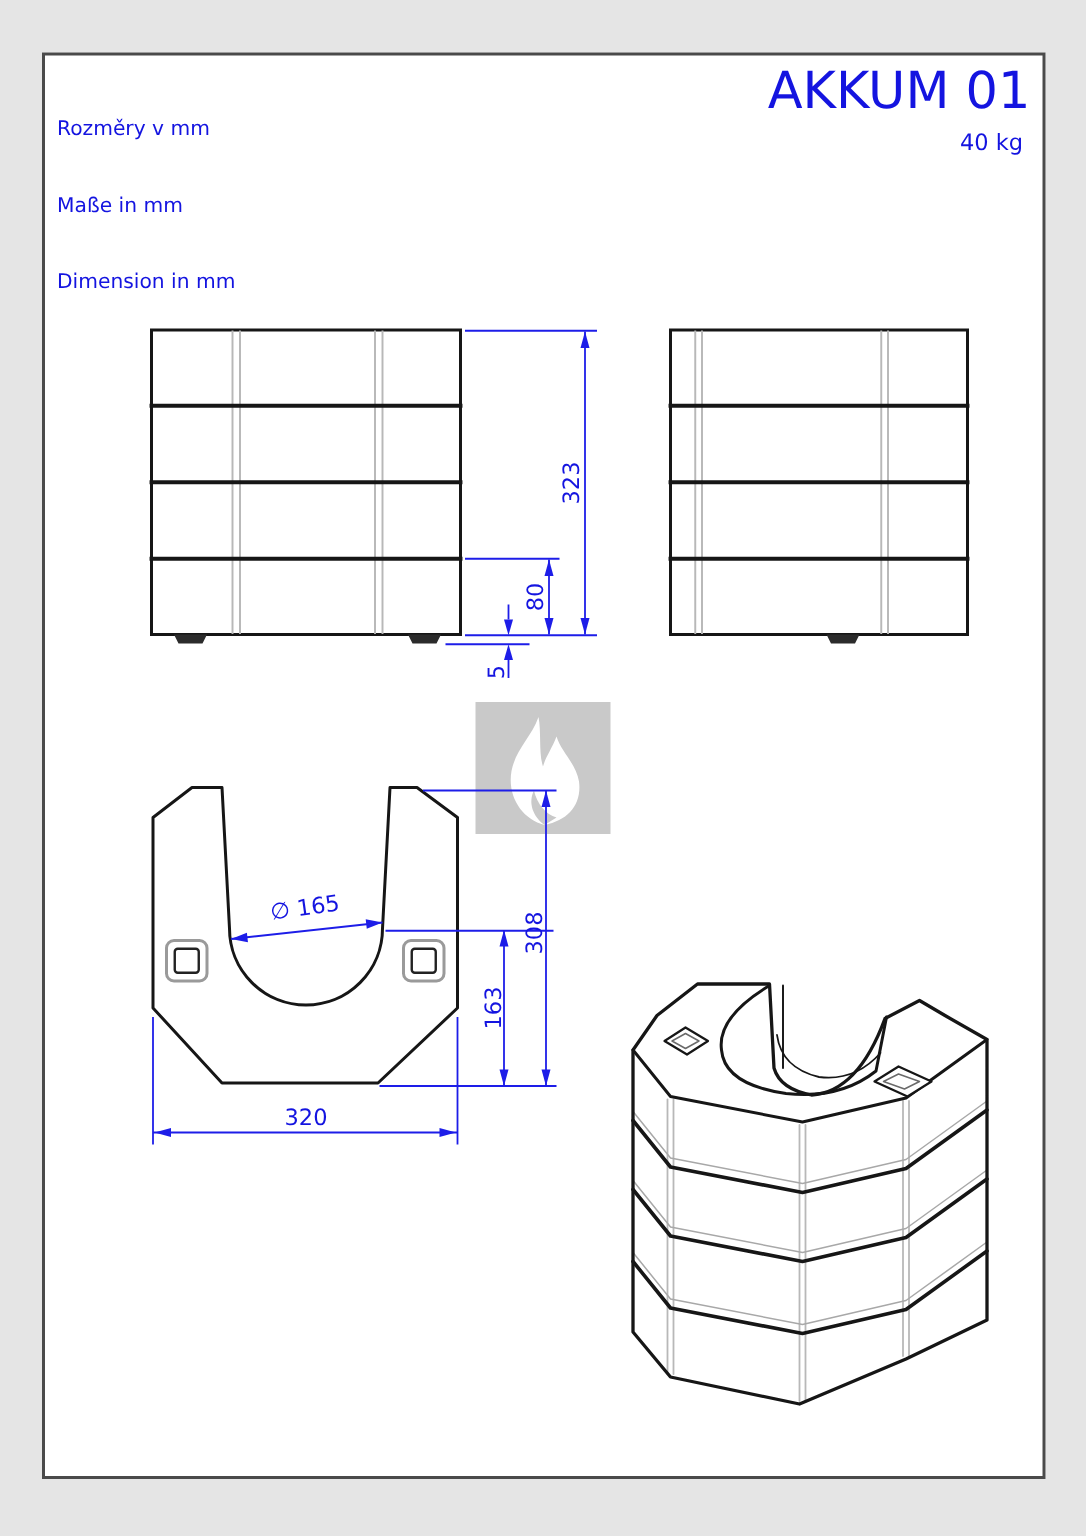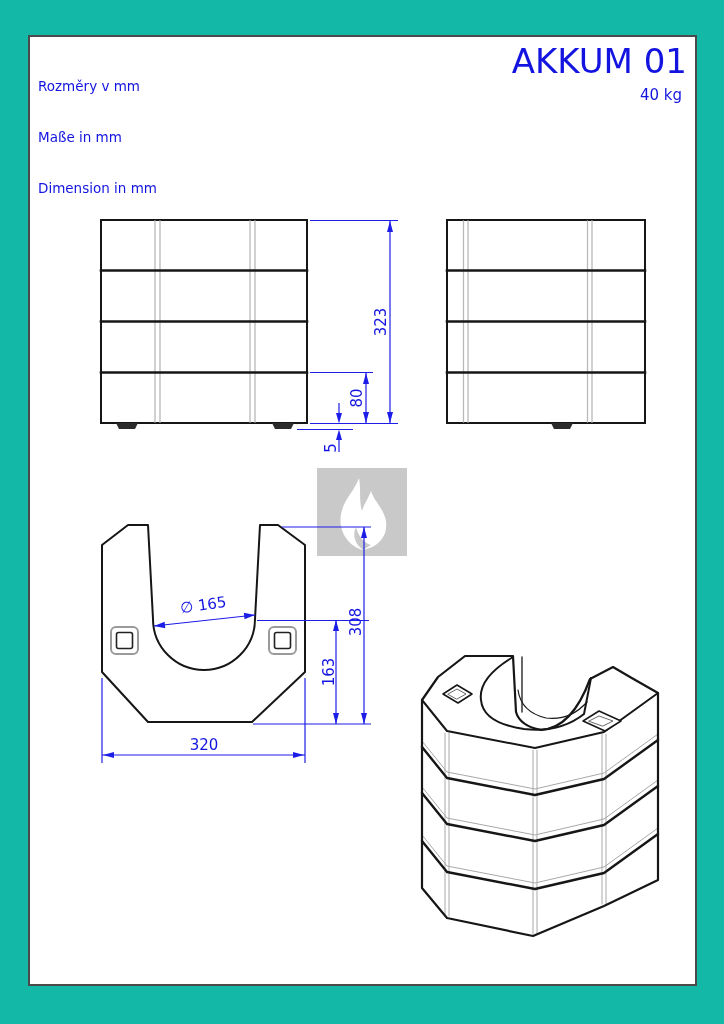--- a/index.html
+++ b/index.html
@@ -1,17 +1,17 @@
 <!DOCTYPE html>
 <html><head>
 <meta charset="utf-8">
 <style>
   html,body{margin:0;padding:0;background:#ffffff;}
   #page{
-    position:relative;width:724px;height:1024px;background:#14b8a6;overflow:hidden;
+    position:relative;width:724px;height:1024px;background:#e5e5e5;overflow:hidden;
     font-family:"DejaVu Sans","Liberation Sans",sans-serif;
   }
   #frame{
     position:absolute;left:28px;top:35px;width:665px;height:947px;
     border:2px solid #4a4a4a;background:#ffffff;
   }
   .notes{
     position:absolute;left:38px;top:44px;color:#1414e0;
     font-size:13.5px;line-height:17px;white-space:pre;
   }

